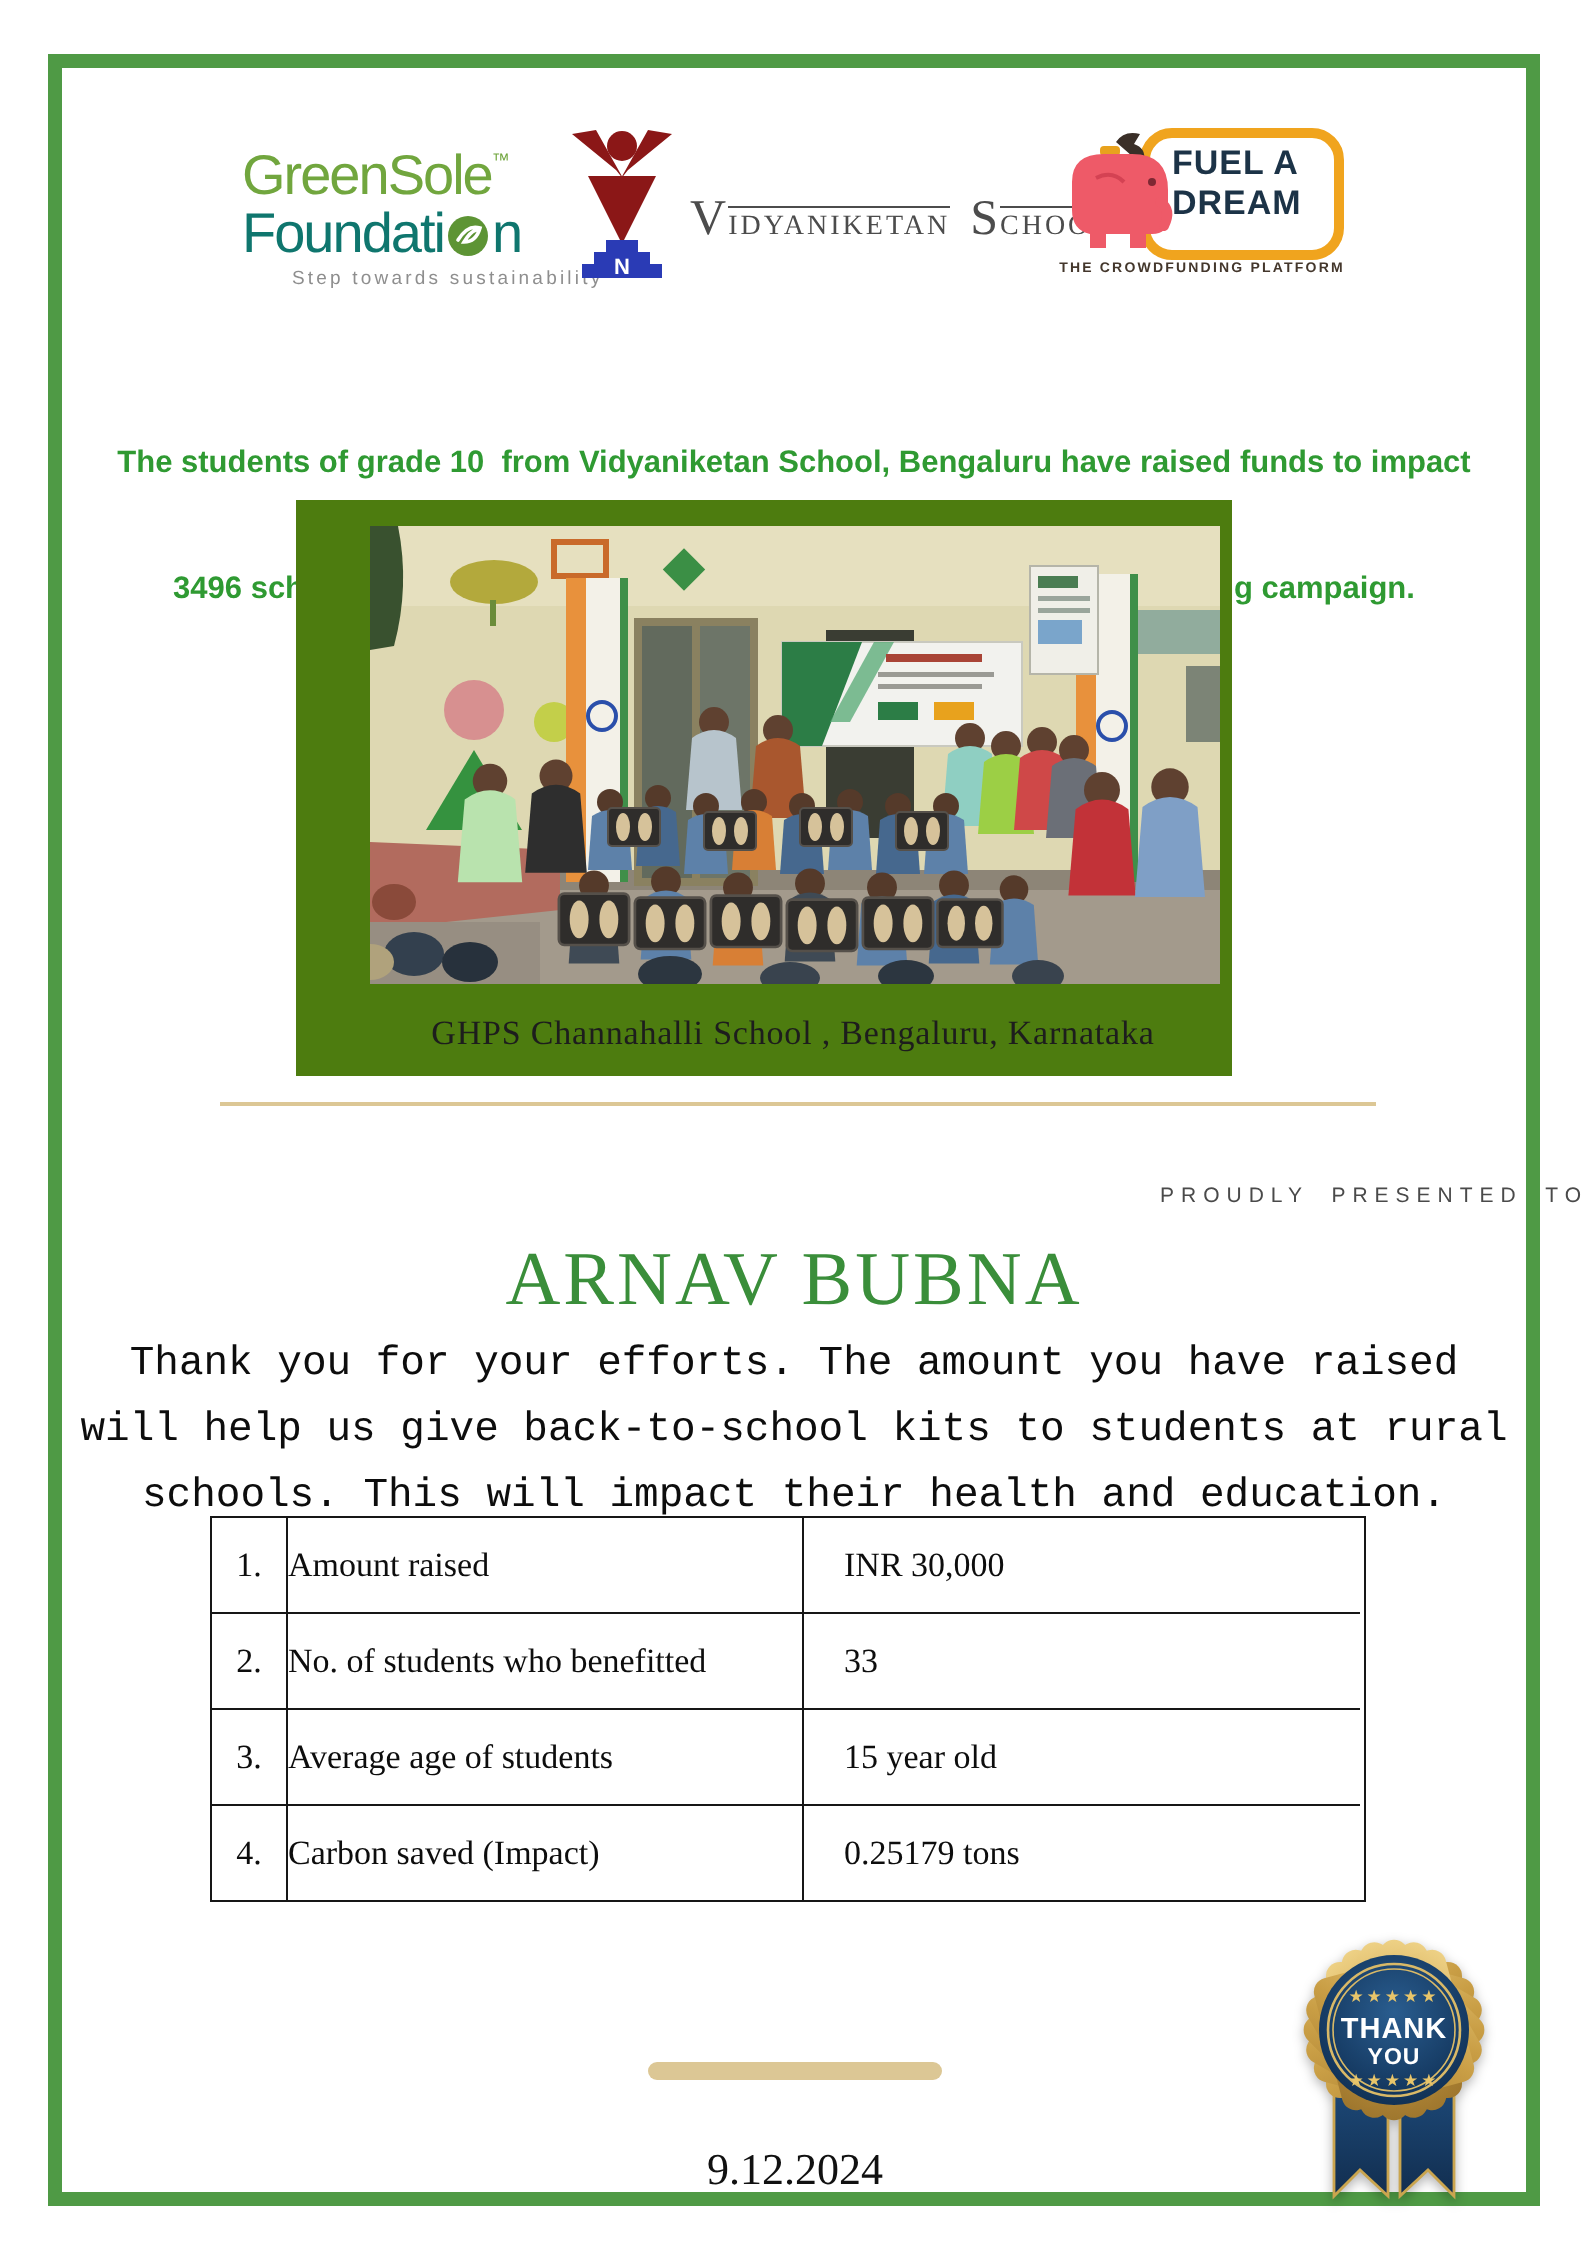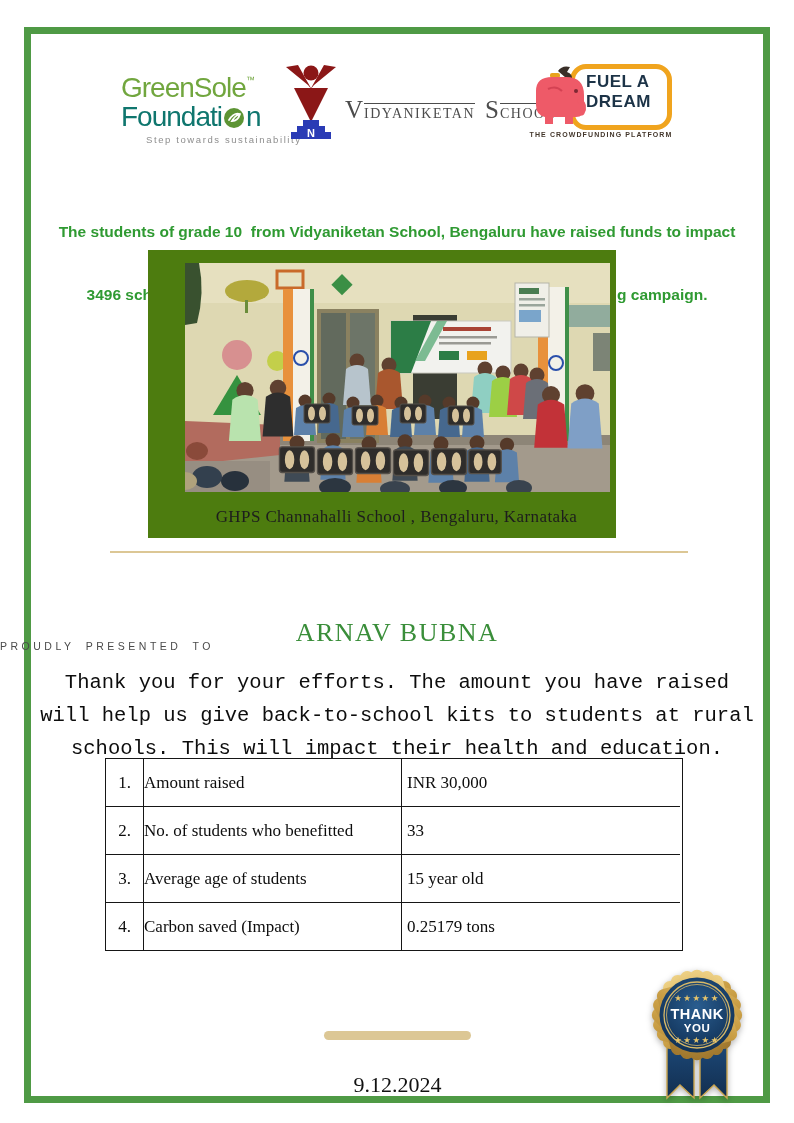--- a/index.html
+++ b/index.html
@@ -41,37 +41,37 @@
   
   .photo-panel{position:absolute;left:148px;top:250px;width:468px;height:288px;background:#4d7c0f;}
   .photo{position:absolute;left:37px;top:13px;width:425px;height:229px;display:block;}
   .caption{position:absolute;left:0;bottom:11px;width:497px;text-align:center;
            font-size:17px;color:#1d1d1d;letter-spacing:.4px;}
 
   
   .cert-title-row{position:absolute;left:110px;top:551px;width:578px;display:flex;align-items:center;}
   .cert-rule{flex:1;height:2px;background:#dcc795;}
   .cert-title{margin:0 7px;font-size:21.5px;color:#3d3d3d;letter-spacing:1px;white-space:nowrap;}
-  .presented{position:absolute;left:0;top:592px;width:794px;text-align:left;
+  .presented{position:absolute;left:0;top:592px;width:794px;text-align:right;
              font-family:"Liberation Sans",sans-serif;font-size:10.5px;color:#4a4a4a;
-             letter-spacing:3.5px;word-spacing:5px;margin-top:48px;}
+             letter-spacing:3.5px;word-spacing:5px;}
   .recipient{position:absolute;left:0;top:618px;width:794px;text-align:center;
-             font-size:26px;color:#3a8e3a;letter-spacing:1.5px;}
+             font-size:38px;color:#3a8e3a;letter-spacing:1.5px;}
   .message{position:absolute;left:38px;top:666px;width:718px;text-align:center;
            font-size:20.5px;line-height:33px;color:#0d0d0d;font-family:Liberation Mono, monospace;}
 
   
   .stats{position:absolute;left:105px;top:758px;width:576px;border:1.6px solid #161616;
          display:grid;grid-template-columns:37px 258px 279px;}
   .stats .cell{height:47px;display:flex;align-items:center;font-size:17px;color:#0d0d0d;
                border-top:1.6px solid #161616;}
   .stats .r0{border-top:none;}
   .stats .c-num{justify-content:center;}
   .stats .c-label{border-left:1.6px solid #161616;padding-left:0;}
-  .stats .c-value{border-left:1.6px solid #161616;padding-left:5px;}
+  .stats .c-value{border-left:1.6px solid #161616;padding-left:20px;}
 
   
   .date-rule{position:absolute;left:324px;top:1031px;width:147px;height:9px;border-radius:4.5px;
              background:#dcc795;}
   .date{position:absolute;left:294px;top:1042px;width:207px;text-align:center;
         font-size:22px;color:#111111;margin-top:30px;}
 
   .badge{position:absolute;left:646px;top:962px;width:102px;height:140px;z-index:5;
          filter:drop-shadow(0 2px 3px rgba(0,0,0,.3));}
 </style>

